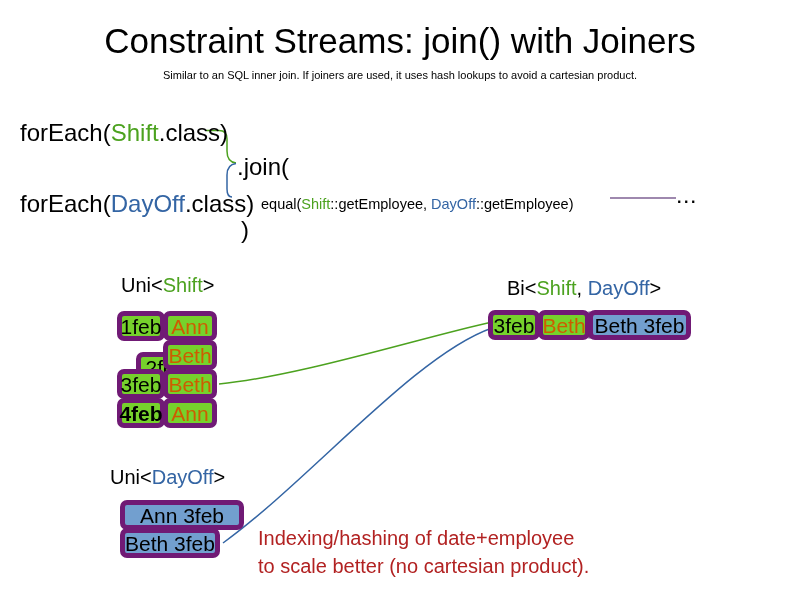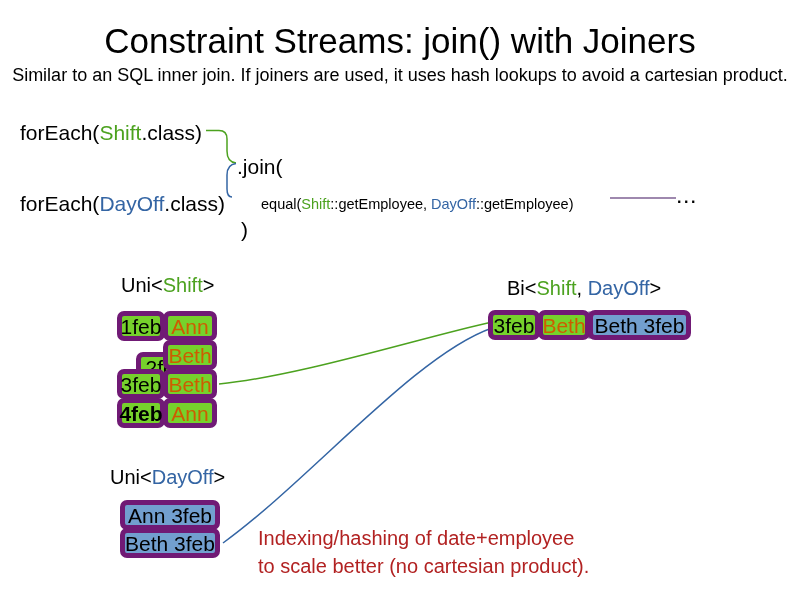--- a/index.html
+++ b/index.html
@@ -14,22 +14,22 @@
   }
   html,body{margin:0;padding:0;background:#fff;}
   .slide{
     position:relative;width:800px;height:600px;background:#ffffff;
     font-family:"Liberation Sans", sans-serif;color:var(--text-black);
     overflow:hidden;
     padding-left:16px;
   }
   .abs{position:absolute;white-space:nowrap;}
   .title{left:0;top:22px;width:800px;text-align:center;font-size:35px;line-height:38px;}
-  .subtitle{left:0;top:66px;width:800px;text-align:center;font-size:18px;line-height:18px;}
-  .code-lg{font-size:21px;line-height:24px;}
+  .subtitle{left:0;top:66px;width:800px;text-align:center;font-size:11px;line-height:18px;}
+  .code-lg{font-size:24px;line-height:24px;}
   .code-sm{font-size:14.5px;line-height:16px;}
   .green{color:var(--shift-green);}
   .blue{color:var(--dayoff-blue);}
   .orange{color:var(--employee-orange);}
   .ellipsis{font-size:16px;font-weight:700;letter-spacing:2.5px;}
   .tbl-label{font-size:20px;line-height:22px;}
   .cell{
     position:absolute;box-sizing:border-box;height:30px;
     border:5px solid #701a75;border-radius:7px;background:var(--cell-green);
     display:flex;align-items:center;justify-content:center;
@@ -90,21 +90,21 @@
   <div class="abs tbl-label" style="left:507px;top:277px;">
     <span>Bi&lt;</span><span class="green">Shift</span><span>, </span><span class="blue">DayOff</span><span>&gt;</span>
   </div>
   <div class="cell" style="left:488px;top:310px;width:52px;">3feb</div>
   <div class="cell orange" style="left:538px;top:310px;width:52px;">Beth</div>
   <div class="cell blue-fill" style="left:588px;top:310px;width:103px;">Beth 3feb</div>
 
   <div class="abs tbl-label" style="left:110px;top:466px;">
     <span>Uni&lt;</span><span class="blue">DayOff</span><span>&gt;</span>
   </div>
-  <div class="cell blue-fill" style="left:120px;top:500px;width:100px;">Ann 3feb</div>
+  <div class="cell blue-fill" style="left:120px;top:500px;width:124px;">Ann 3feb</div>
   <div class="cell blue-fill" style="left:120px;top:528px;width:100px;">Beth 3feb</div>
 
   <div class="abs note" style="left:258px;top:524px;">
     <div>Indexing/hashing of date+employee</div>
     <div>to scale better (no cartesian product).</div>
   </div>
 
 </div>
 
 </body></html>

